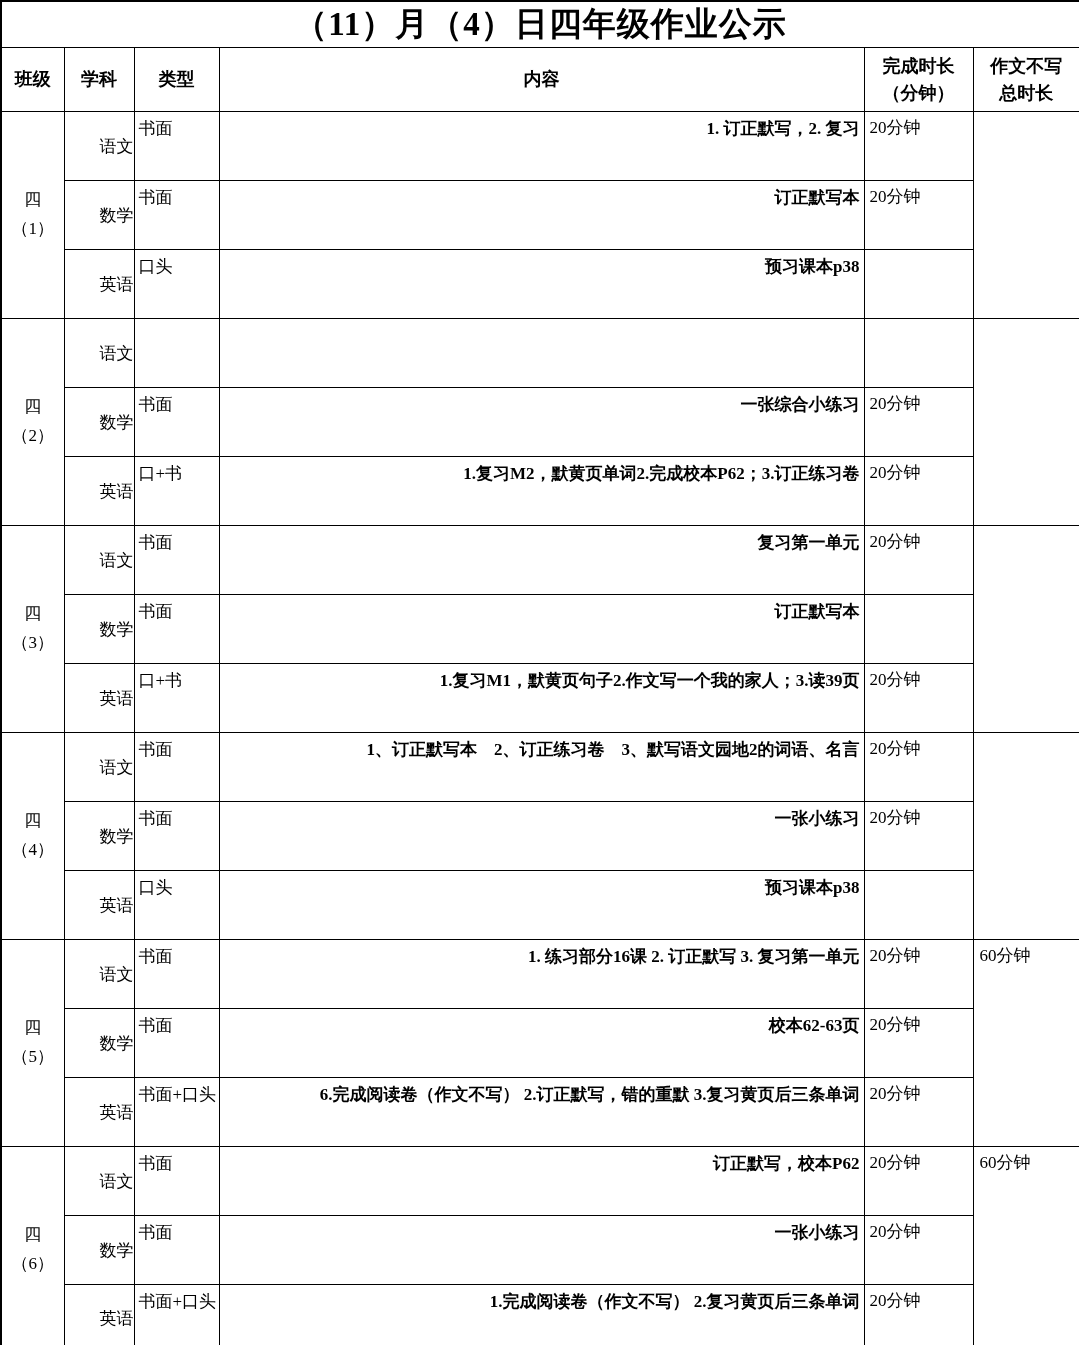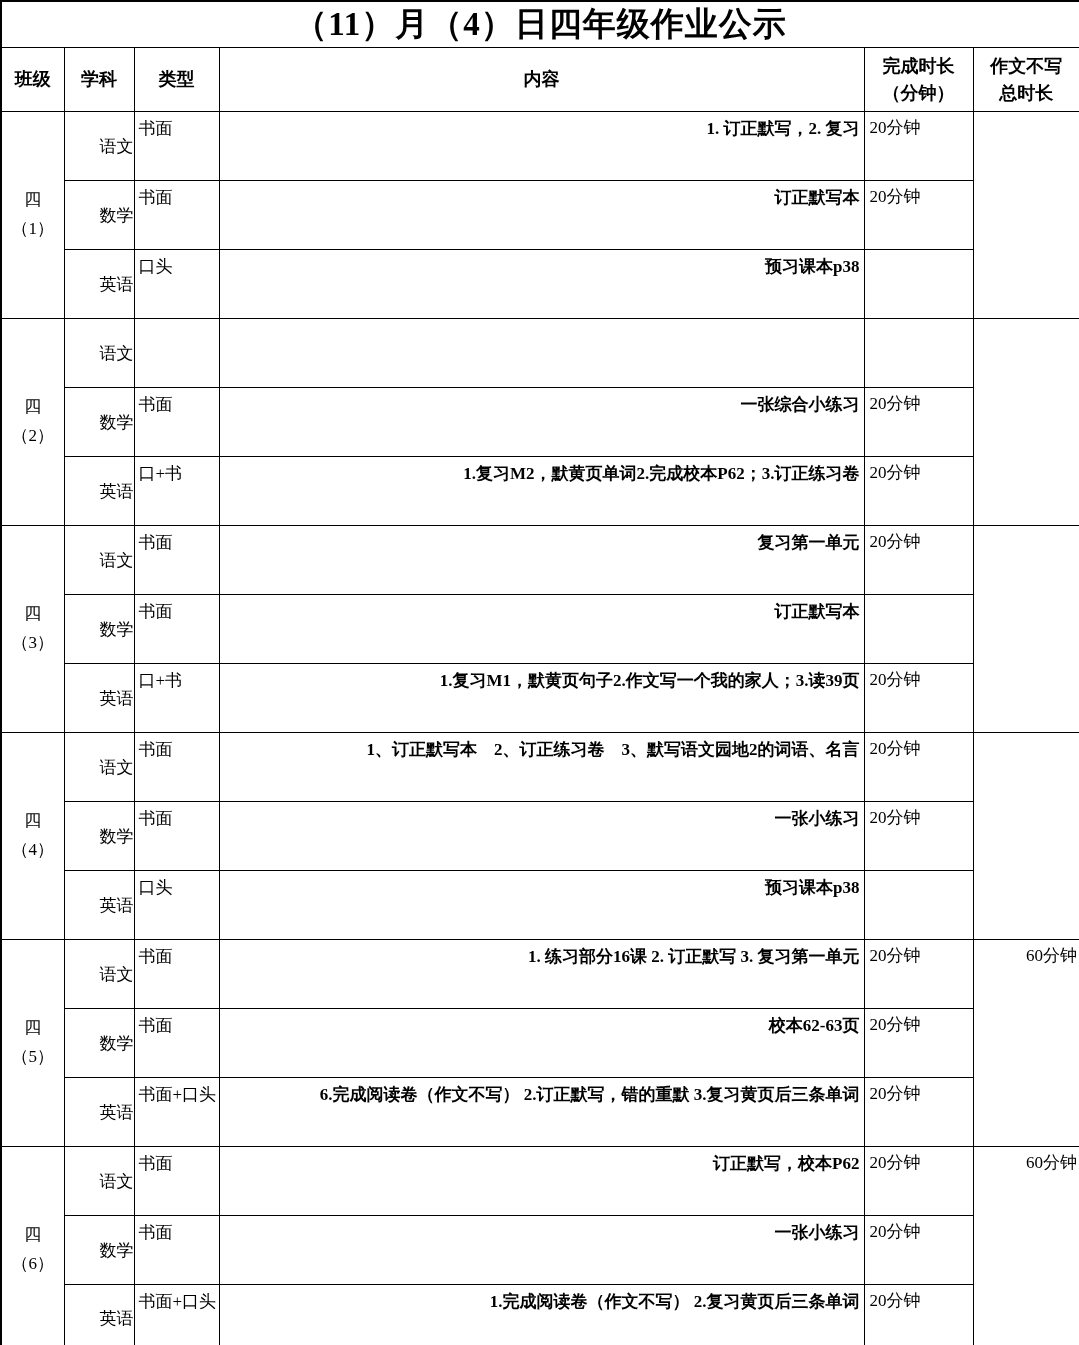--- a/index.html
+++ b/index.html
@@ -74,21 +74,21 @@
     line-height: 1.75;
     font-weight: bold;
   }
   td.c-duration {
     text-align: left;
     vertical-align: top;
     padding: 2px 2px 2px 5px;
     line-height: 1.6;
   }
   td.c-total {
-    text-align: right;
+    text-align: left;
     vertical-align: top;
     padding: 2px 2px 2px 6px;
     line-height: 1.6;
   }
 </style>
 </head>
 <body>
 
 <div class="page">
   <table class="hw">

